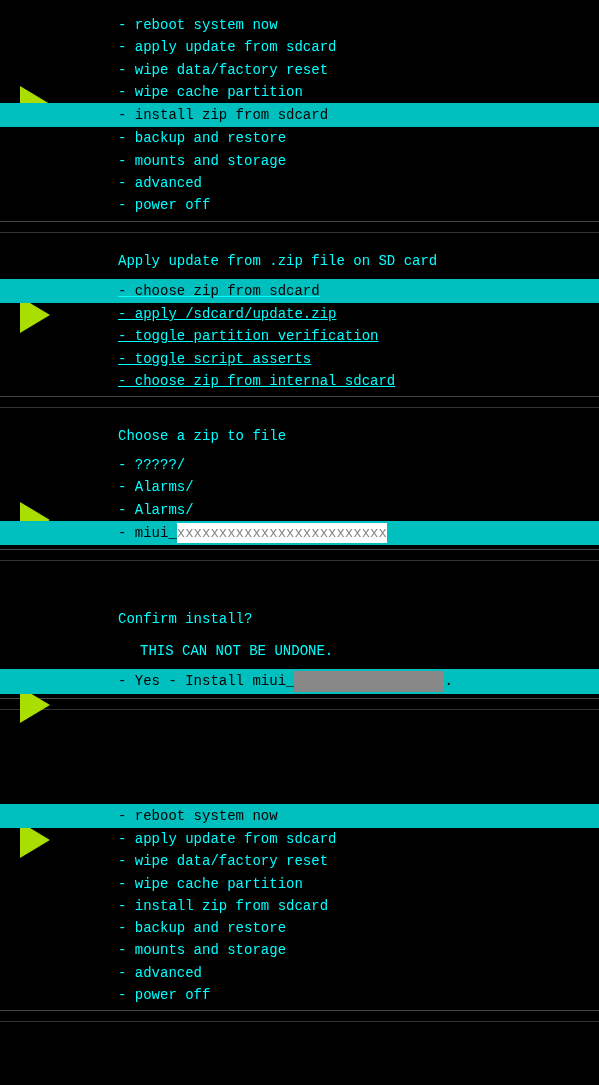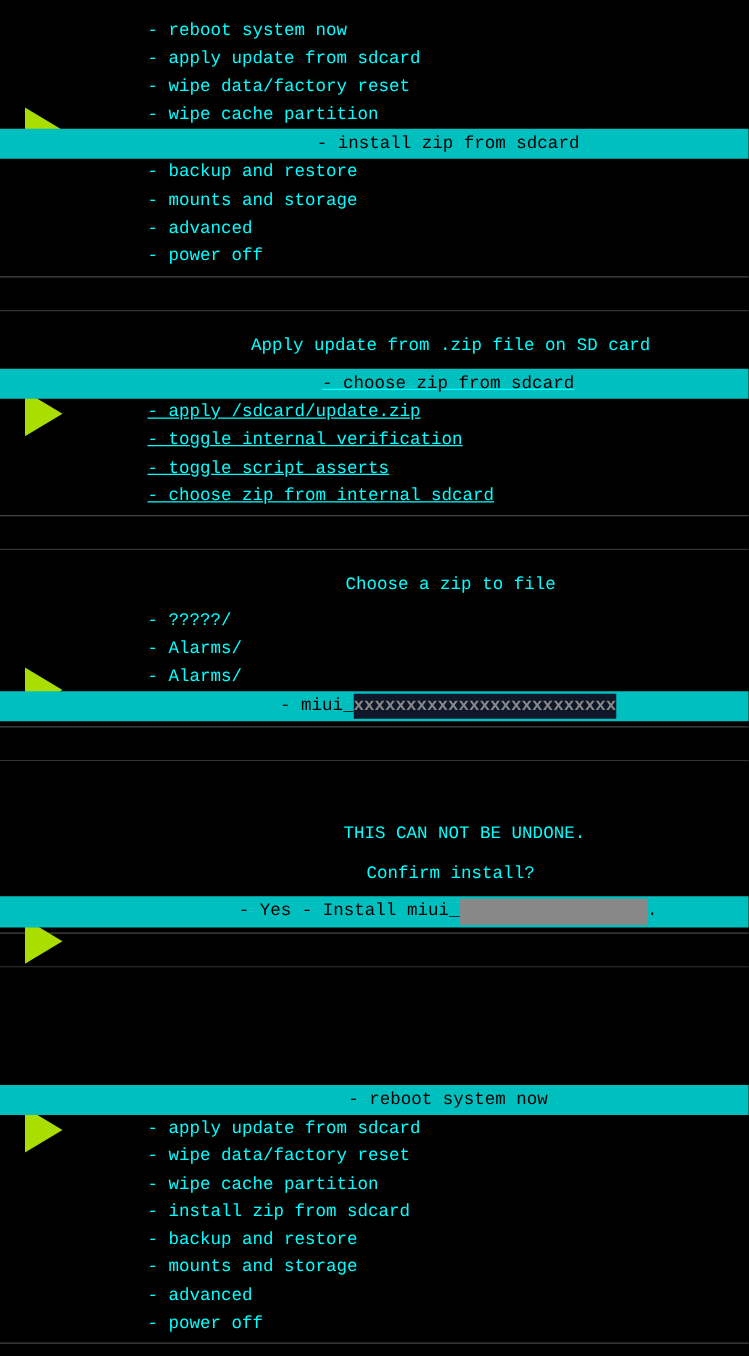--- a/index.html
+++ b/index.html
@@ -18,23 +18,22 @@
       overflow-x: hidden;
     }
 
     .screen {
       width: 599px;
       background: #000;
       padding: 0;
     }
 
     .section {
-      padding: 10px 0 26px 0;
+      padding: 10px 0 10px 0;
       border-bottom: 1px solid #333;
-      text-align: center;
     }
 
     .section:last-child {
       border-bottom: none;
     }
 
     .menu-item {
       display: flex;
       align-items: center;
       padding: 1px 0 1px 118px;
@@ -70,21 +69,20 @@
       font-size: 14px;
       white-space: pre;
       line-height: 1.45;
     }
 
     .section-label {
       color: #00ffff;
       padding: 10px 20px 6px 118px;
       font-size: 14px;
       font-family: 'Courier New', Courier, monospace;
-      margin-left: 24px;
     }
 
     .divider {
       border: none;
       border-top: 1px solid #444;
       margin: 0;
     }
 
     .arrow-row {
       position: relative;
@@ -134,48 +132,48 @@
   <div class="section">
     <div class="section-label">Apply update from .zip file on SD card</div>
     <div style="position:relative; padding: 4px 0; text-decoration: underline;">
       <div class="arrow-indicator" style="top: 4px; transform: translateY(50%);">
         <div class="arrow"></div>
       </div>
       <div style="position:relative;">
         <span class="selected-row">- choose zip from sdcard</span>
       </div>
       <div class="menu-item">- apply /sdcard/update.zip</div>
-      <div class="menu-item">- toggle internal verification</div>
+      <div class="menu-item">- toggle partition verification</div>
       <div class="menu-item">- toggle script asserts</div>
       <div class="menu-item">- choose zip from internal sdcard</div>
     </div>
     <hr class="divider">
   </div>
 
   <div class="section">
     <div class="section-label">Choose a zip to file</div>
     <div style="position:relative; padding: 4px 0;">
       <div class="arrow-indicator" style="top: calc(4px + 3 * 22px); transform: translateY(-50%);">
         <div class="arrow"></div>
       </div>
       <div class="menu-item">- ?????/</div>
       <div class="menu-item">- Alarms/</div>
       <div class="menu-item">- Alarms/</div>
       <div style="position:relative;">
-        <span class="selected-row" style="background-color:#00bfbf; color:#000; display:block; width:100%; padding: 2px 0 2px 118px; font-family: 'Courier New', monospace; font-size:14px; white-space:pre; line-height:1.45;">- miui_<span style="display:inline-block; background:#0f172a; color:#888; min-width:200px;font-weight:bold;">xxxxxxxxxxxxxxxxxxxxxxxxx</span></span>
+        <span class="selected-row" style="background-color:#00bfbf; color:#000; display:block; width:100%; padding: 2px 0 2px 118px; font-family: 'Courier New', monospace; font-size:14px; white-space:pre; line-height:1.45;">- miui_<span style="display:inline-block; background:#ffffff; color:#888; min-width:200px;">xxxxxxxxxxxxxxxxxxxxxxxxx</span></span>
       </div>
     </div>
     <hr class="divider">
   </div>
 
   <div class="gap"></div>
 
   <div class="section">
+    <div class="section-label">Confirm install?</div>
     <div class="section-label" style="padding-left: 140px; color: #00ffff;">THIS CAN NOT BE UNDONE.</div>
-    <div class="section-label">Confirm install?</div>
     <div style="position:relative; padding: 4px 0;">
       <div class="arrow-indicator" style="top: 4px; transform: translateY(50%);">
         <div class="arrow"></div>
       </div>
       <div style="position:relative;">
         <span class="selected-row" style="background-color:#00bfbf; color:#000; display:block; width:100%; padding: 2px 0 2px 118px; font-family: 'Courier New', monospace; font-size:14px; white-space:pre; line-height:1.45;">- Yes - Install miui_<span style="display:inline-block; background:#888; color:#888; min-width:150px;">xxxxxxxxxxxxxxxxx</span>.</span>
       </div>
     </div>
     <hr class="divider">
   </div>

